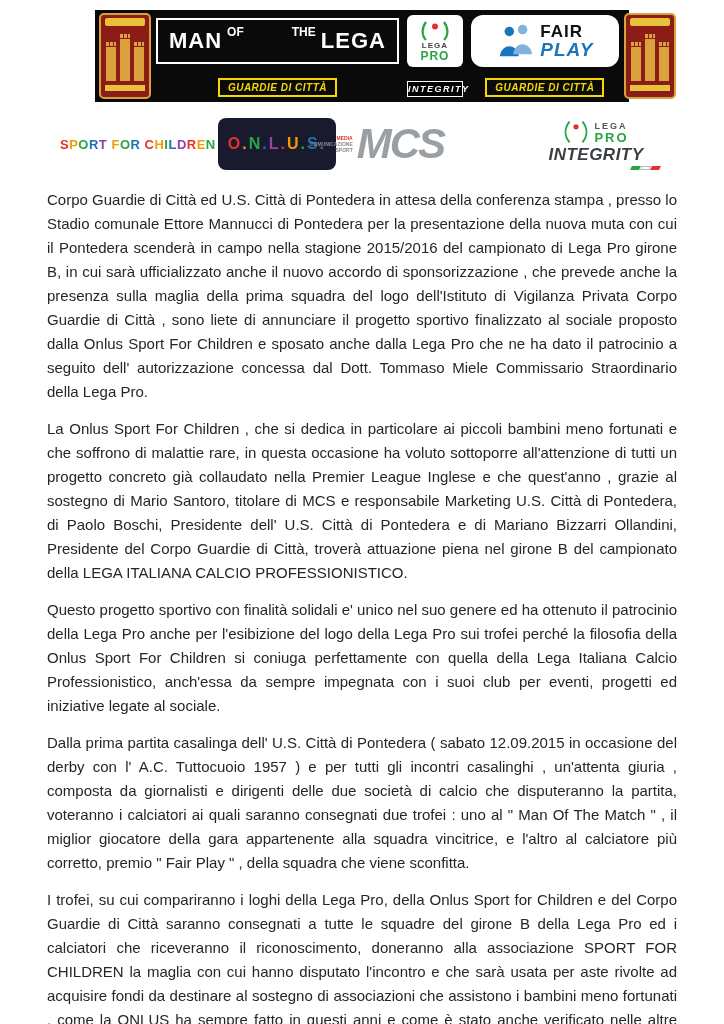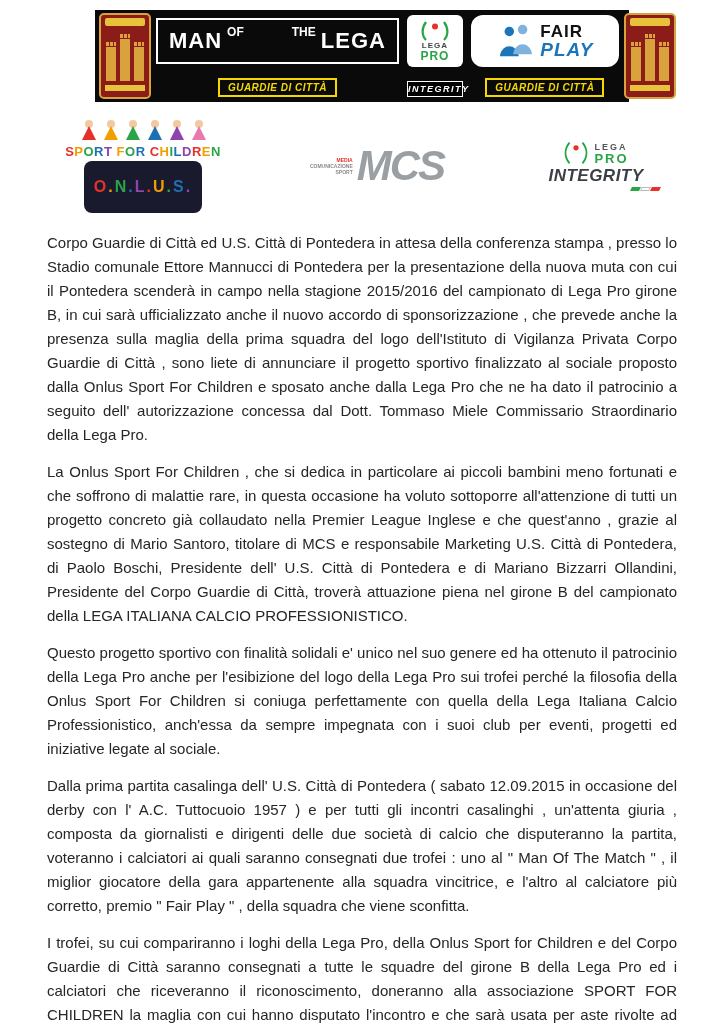--- a/index.html
+++ b/index.html
@@ -48,21 +48,21 @@
   }
   .fp-text { display:flex; flex-direction:column; line-height:18px; }
   .fp-text .fair { font-size:17px; font-weight:800; color:#111; letter-spacing:1px; }
   .fp-text .play { font-size:19px; font-weight:800; font-style:italic; color:#1b75bb; letter-spacing:1px; }
 
   
   .logo-row {
     display:flex; justify-content:space-between; align-items:center;
     padding:16px 58px 8px 58px;
   }
-  .sfc { display:flex; flex-direction:column; align-items:center; gap:2px; width:170px; }
+  .sfc { display:flex; align-items:center; gap:2px; width:170px; }
   .sfc-title { font-size:13px; font-weight:800; letter-spacing:.5px; white-space:nowrap; }
   .sfc-onlus {
     background:#1a1a2e; border-radius:8px; padding:17px 10px; font-size:16px; font-weight:800;
     letter-spacing:2px;
   }
   .mcs { display:flex; align-items:center; gap:4px; }
   .mcs-sub { display:flex; flex-direction:column; font-size:5px; line-height:6px; font-weight:bold; text-align:right; }
   .mcs-sub .r { color:#e4322b; }
   .mcs-sub .g { color:#8a8a8a; }
   .mcs-name { font-size:42px; font-weight:800; font-style:italic; color:#9a9fa3; letter-spacing:-2px; line-height:40px; }

